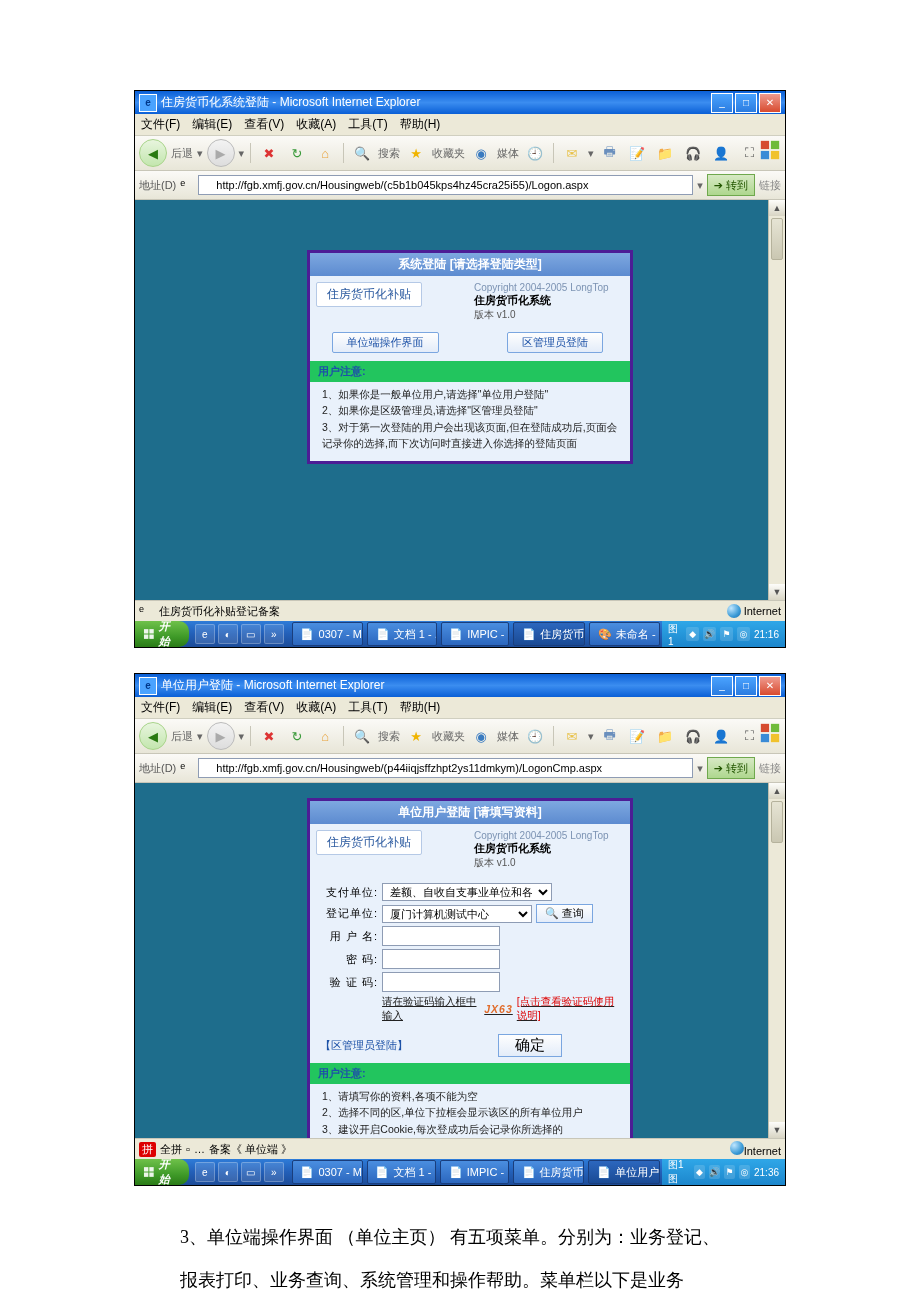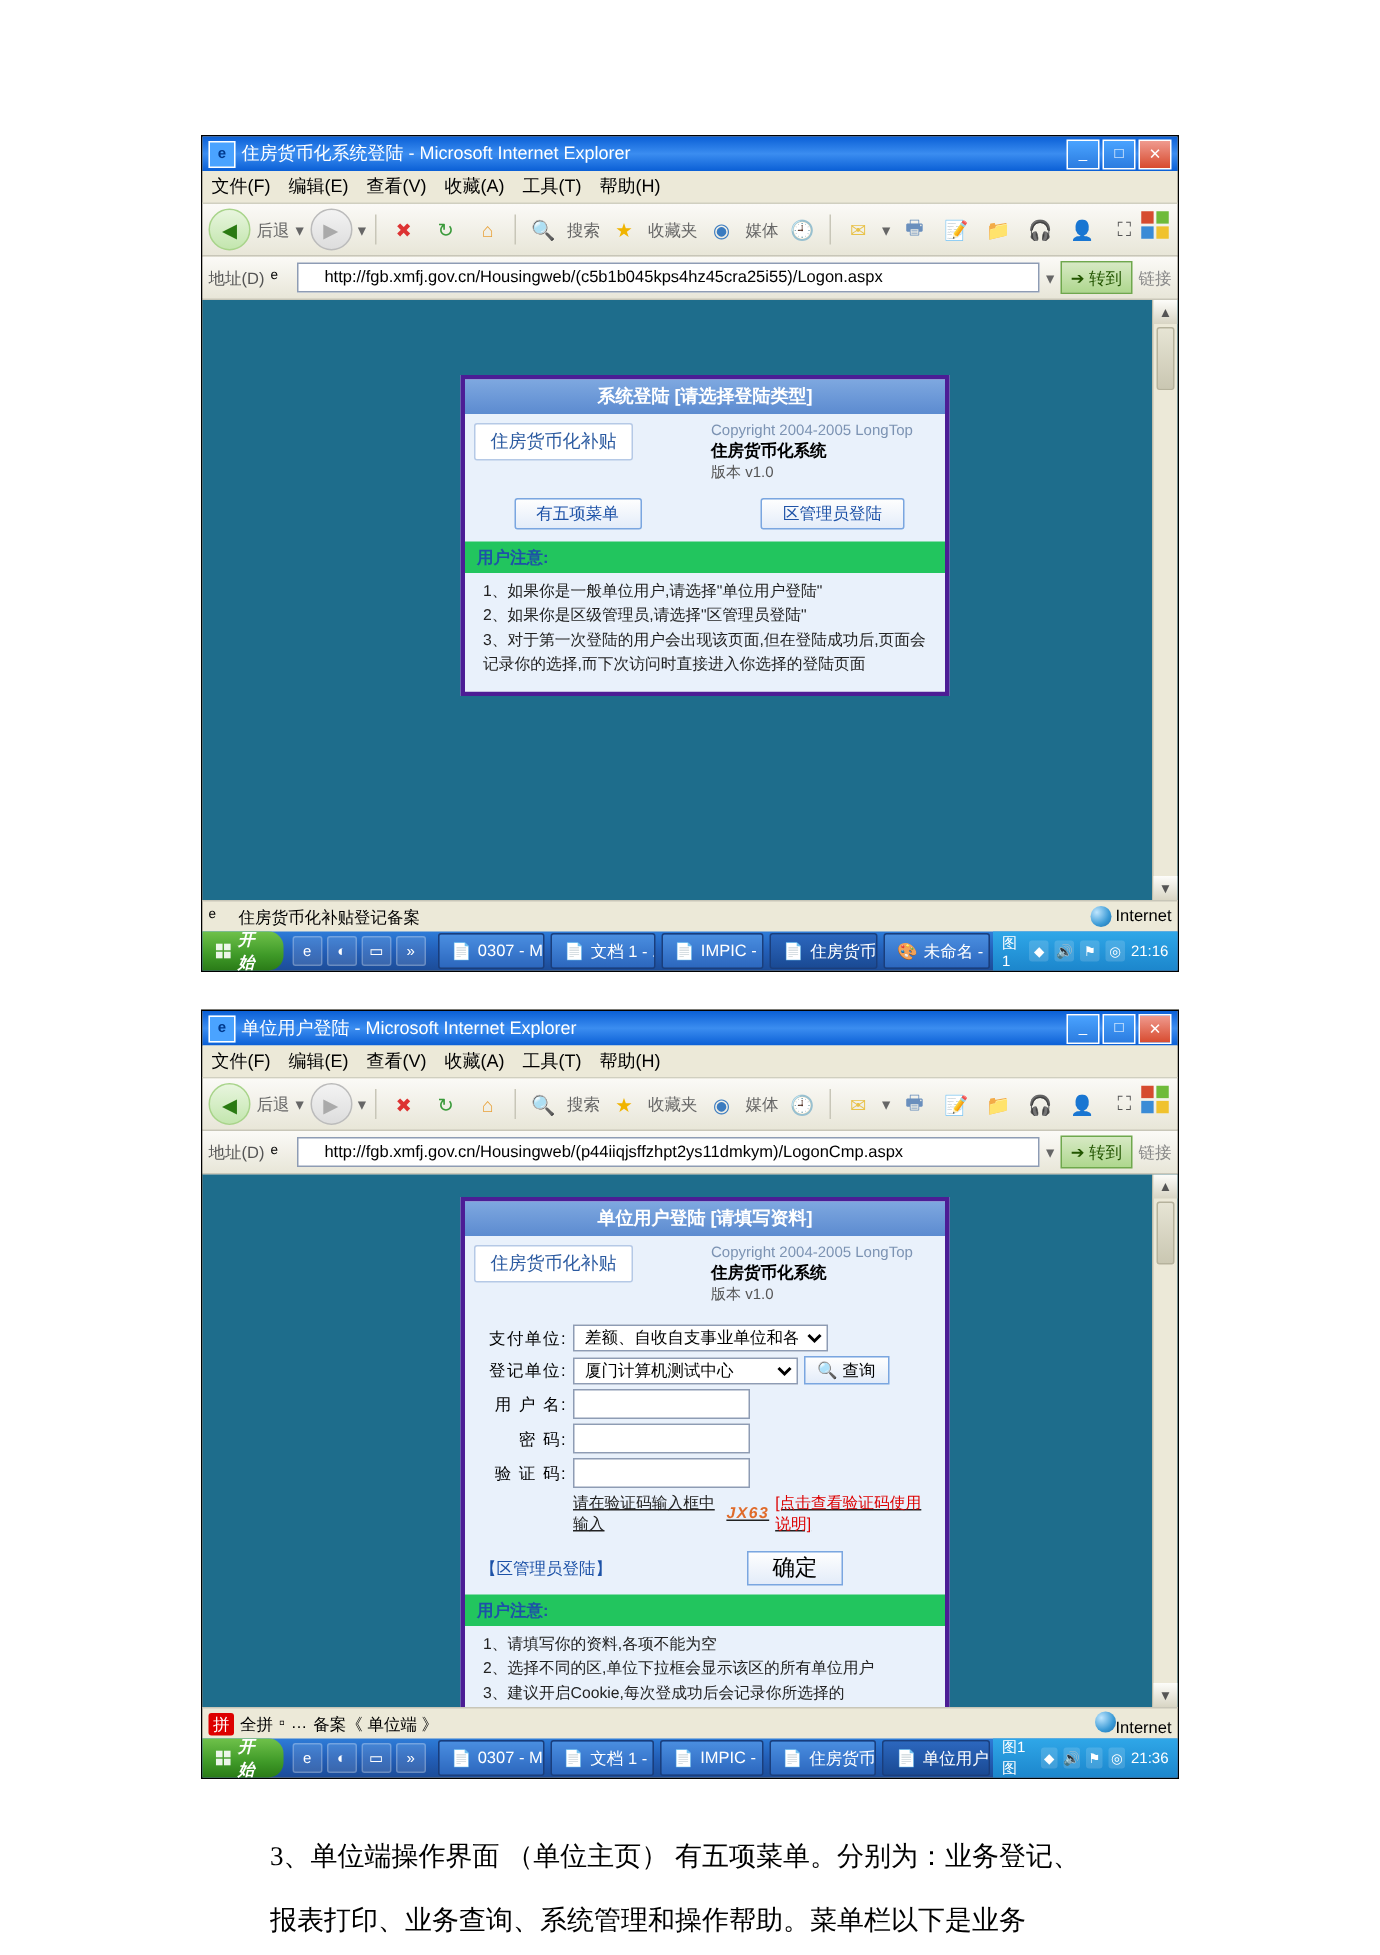--- a/index.html
+++ b/index.html
@@ -159,21 +159,21 @@
           <div class="left">
             <span class="pill">住房货币化补贴</span>
           </div>
           <div class="right">
             <div class="cp">Copyright 2004-2005 LongTop</div>
             <div class="sys">住房货币化系统</div>
             <div>版本 v1.0</div>
           </div>
         </div>
         <div class="btnrow">
-          <div class="lb"><span class="linkbtn">有五项菜单</span></div>
+          <div class="lb"><span class="linkbtn">单位端操作界面</span></div>
           <div class="lb"><span class="linkbtn">区管理员登陆</span></div>
         </div>
         <div class="notehd">用户注意:</div>
         <div class="notes">
           <div>1、如果你是一般单位用户,请选择"单位用户登陆"</div>
           <div>2、如果你是区级管理员,请选择"区管理员登陆"</div>
           <div>3、对于第一次登陆的用户会出现该页面,但在登陆成功后,页面会记录你的选择,而下次访问时直接进入你选择的登陆页面</div>
         </div>
       </div>
     </div>

